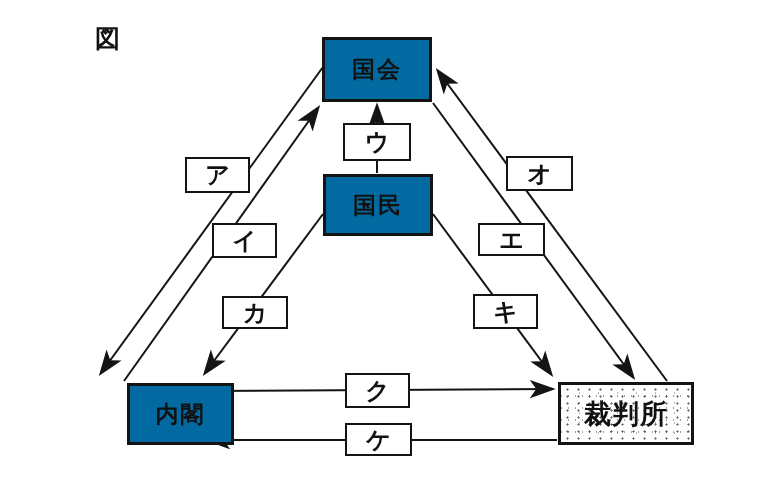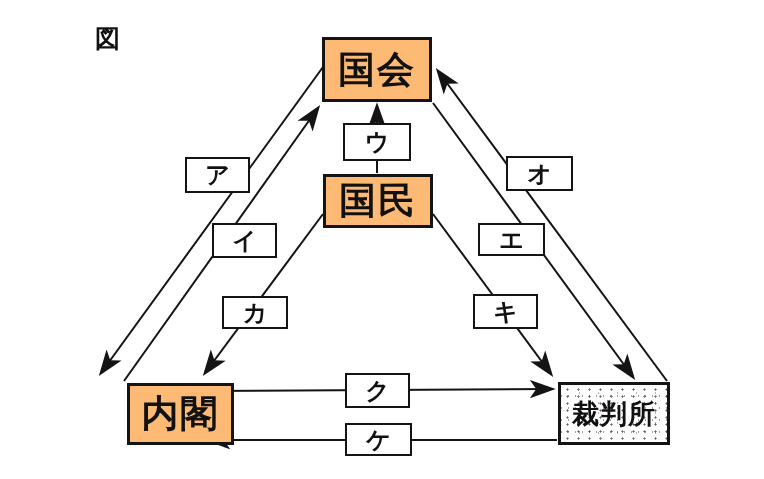--- a/index.html
+++ b/index.html
@@ -7,25 +7,25 @@
     position:relative;
     width:764px;height:479px;
     background:#ffffff;
     font-family:"Liberation Sans", sans-serif;
     color:#111;
     overflow:hidden;
   }
   #wires{position:absolute;left:0;top:0;width:764px;height:479px;}
   .node-box{
     position:absolute;
-    background:#fdba74;
+    background:#0369a1;
     border:3px solid #141414;
     display:flex;align-items:center;justify-content:center;
     font-weight:700;
-    font-size:37px;
+    font-size:23px;
     letter-spacing:2px;
     box-sizing:border-box;
   }
   .node-box.small-pad{letter-spacing:1px;}
   .label-box{
     position:absolute;
     background:#ffffff;
     border:2px solid #141414;
     display:flex;align-items:center;justify-content:center;
     font-weight:700;
@@ -72,29 +72,29 @@
       <line x1="557" y1="440" x2="208" y2="440" marker-end="url(#ah)"></line>
     </g>
   </svg>
 
   <div class="fig-label">図</div>
 
   <div class="node-box" style="left:322px;top:37px;width:110px;height:65px;">
     <span>国会</span>
   </div>
 
-  <div class="node-box" style="left:323px;top:174px;width:110px;height:54px;">
+  <div class="node-box" style="left:323px;top:174px;width:110px;height:62px;">
     <span>国民</span>
   </div>
 
   <div class="node-box" style="left:93px;top:383px;width:107px;height:62px;margin-left:34px;">
     <span>内閣</span>
   </div>
 
-  <div class="node-box small-pad stippled" style="left:558px;top:382px;width:112px;height:63px;font-size:27px;">
+  <div class="node-box small-pad stippled" style="left:558px;top:382px;width:136px;height:63px;font-size:27px;">
     <span>裁判所</span>
   </div>
 
   <div class="label-box" style="left:185px;top:157px;width:65px;height:36px;">
     <span>ア</span>
   </div>
 
   <div class="label-box" style="left:212px;top:223px;width:65px;height:35px;">
     <span>イ</span>
   </div>

